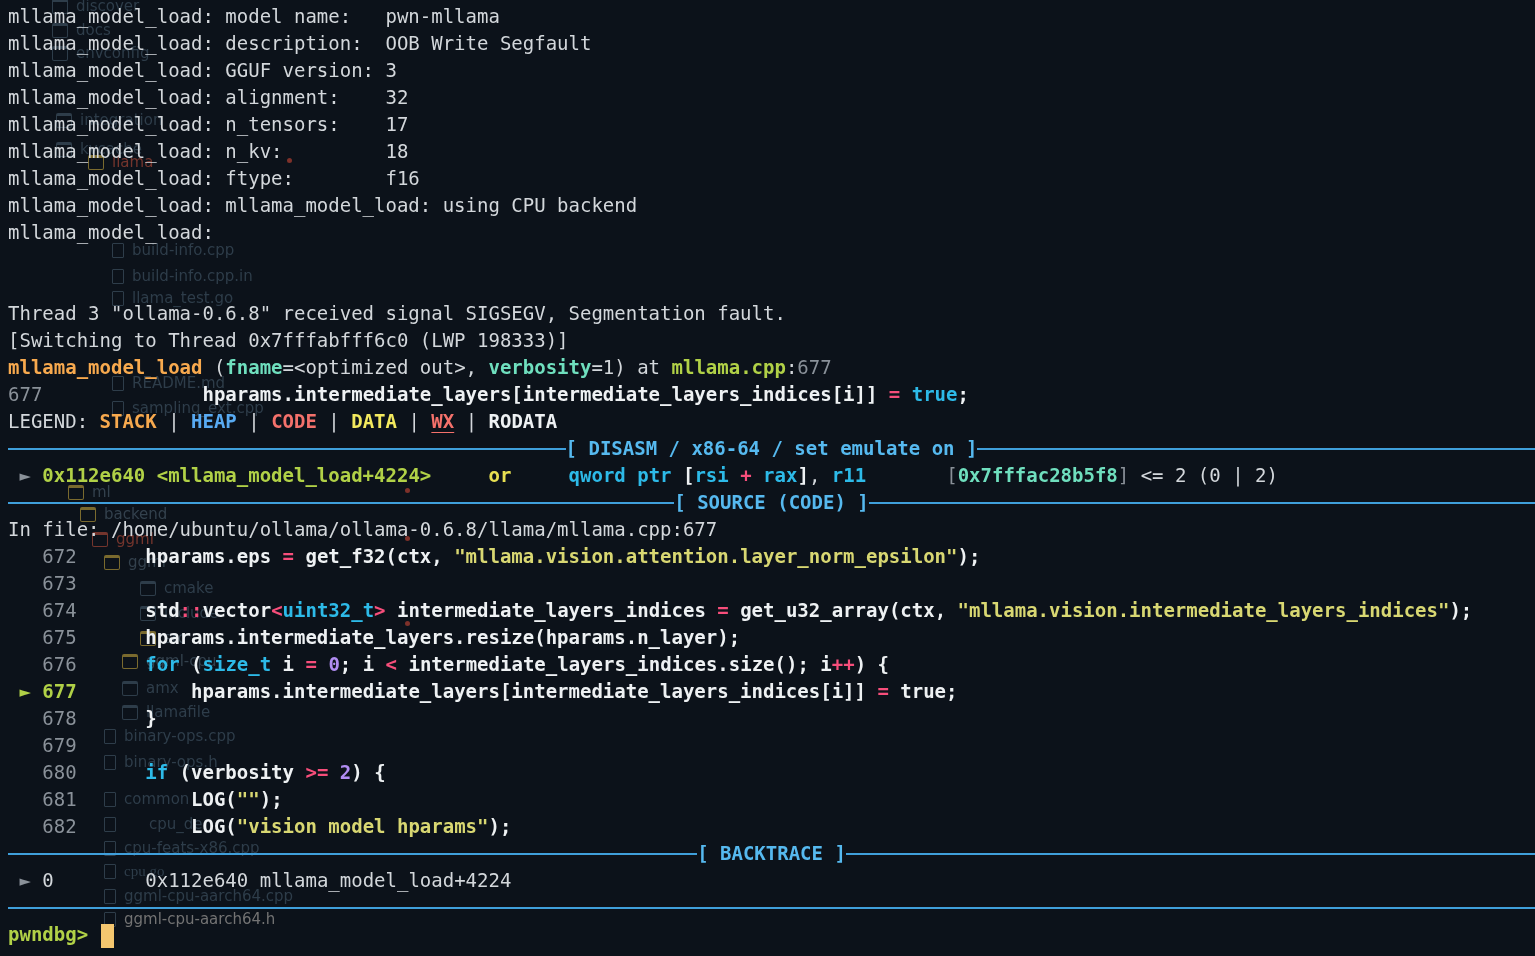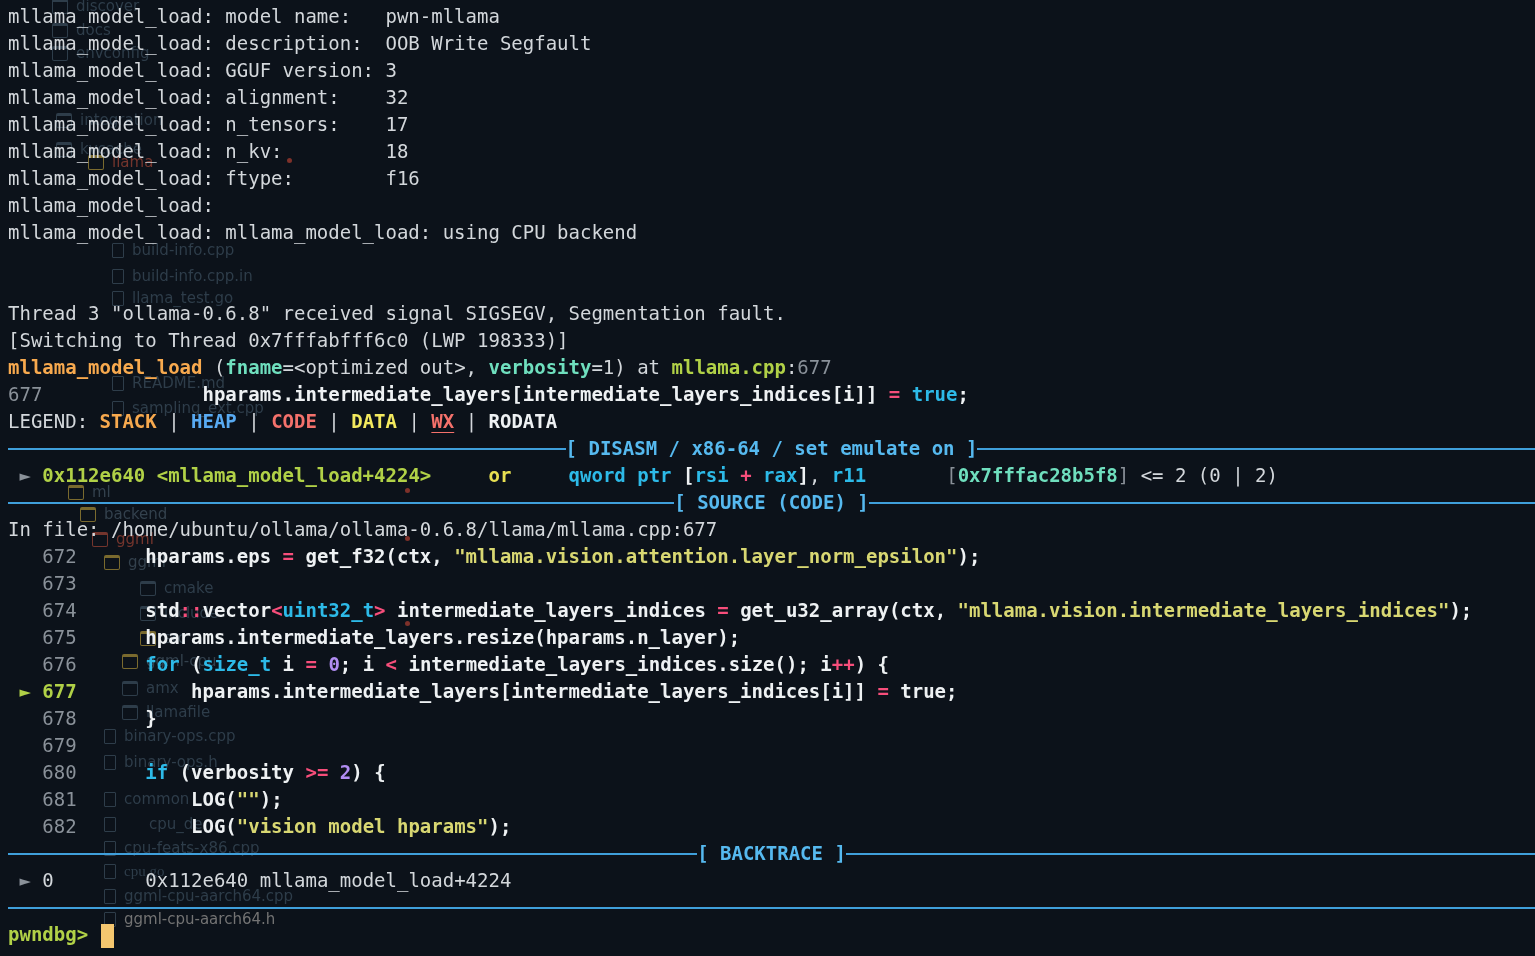--- a/index.html
+++ b/index.html
@@ -174,22 +174,22 @@
   </div>
 
 <div id="terminal">
     <div class="row"><span class="fg">mllama_model_load: model name:   pwn-mllama</span></div>
     <div class="row"><span class="fg">mllama_model_load: description:  OOB Write Segfault</span></div>
     <div class="row"><span class="fg">mllama_model_load: GGUF version: 3</span></div>
     <div class="row"><span class="fg">mllama_model_load: alignment:    32</span></div>
     <div class="row"><span class="fg">mllama_model_load: n_tensors:    17</span></div>
     <div class="row"><span class="fg">mllama_model_load: n_kv:         18</span></div>
     <div class="row"><span class="fg">mllama_model_load: ftype:        f16</span></div>
+    <div class="row"><span class="fg">mllama_model_load: mllama_model_load: using CPU backend</span></div>
     <div class="row"><span class="fg">mllama_model_load:</span></div>
-    <div class="row"><span class="fg">mllama_model_load: mllama_model_load: using CPU backend</span></div>
     <div class="row"></div>
     <div class="row"></div>
     <div class="row"><span class="fg">Thread 3 "ollama-0.6.8" received signal SIGSEGV, Segmentation fault.</span></div>
     <div class="row"><span class="fg">[Switching to Thread 0x7fffabfff6c0 (LWP 198333)]</span></div>
     <div class="row"><span class="org">mllama_model_load</span><span class="fg"> (</span><span class="teal">fname</span><span class="fg">=&lt;optimized out&gt;, </span><span class="teal">verbosity</span><span class="fg">=1) at </span><span class="grn">mllama.cpp</span><span class="fg">:</span><span class="dim">677</span></div>
     <div class="row"><span class="dim">677</span><span class="fg">              </span><span class="wht">hparams.intermediate_layers[intermediate_layers_indices[i]] </span><span class="pnk">=</span><span class="wht"> </span><span class="cyn">true</span><span class="wht">;</span></div>
     <div class="row"><span class="fg">LEGEND: </span><span class="org">STACK</span><span class="fg"> | </span><span class="blu">HEAP</span><span class="fg"> | </span><span class="redc">CODE</span><span class="fg"> | </span><span class="yelc">DATA</span><span class="fg"> | </span><span class="wx">WX</span><span class="fg"> | </span><span class="wht">RODATA</span></div>
     <div class="row hr"><span class="hr-line"></span><span class="hr-label">[ DISASM / x86-64 / set emulate on ]</span></div>
     <div class="row"><span class="dim"> ► </span><span class="grn">0x112e640 &lt;mllama_model_load+4224&gt;</span><span class="fg">     </span><span class="oryel">or</span><span class="fg">     </span><span class="cyn">qword ptr </span><span class="wht">[</span><span class="cyn">rsi</span><span class="fg"> </span><span class="pnk">+</span><span class="fg"> </span><span class="cyn">rax</span><span class="wht">]</span><span class="fg">, </span><span class="cyn">r11</span><span class="fg">       </span><span class="dim">[</span><span class="teal">0x7fffac28b5f8</span><span class="dim">]</span><span class="fg"> &lt;= 2 (0 | 2)</span></div>
     <div class="row hr"><span class="hr-line"></span><span class="hr-label">[ SOURCE (CODE) ]</span></div>

